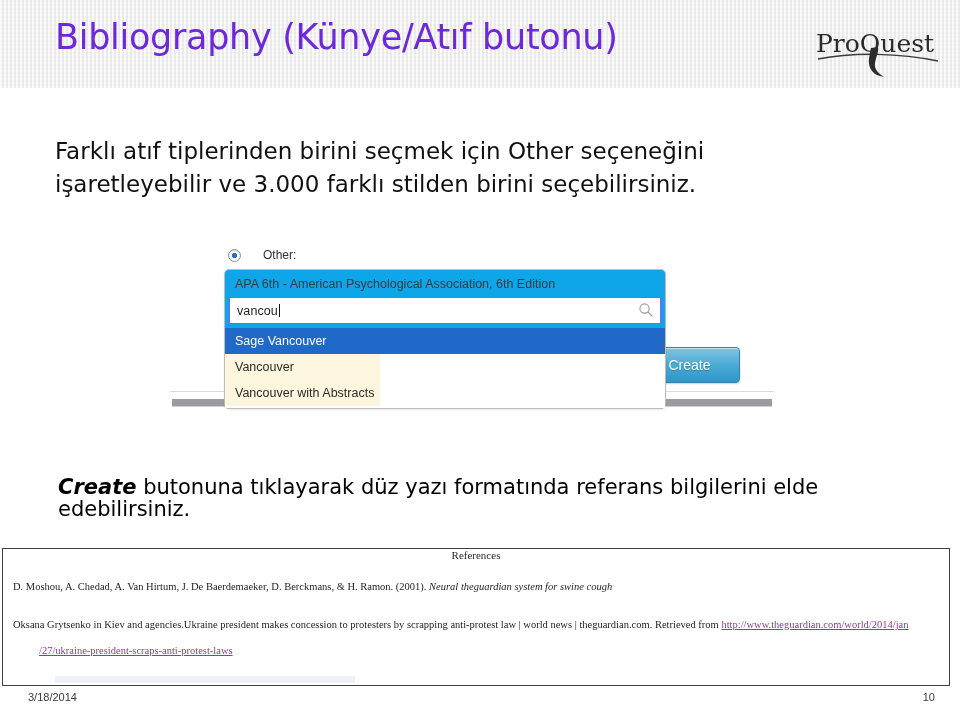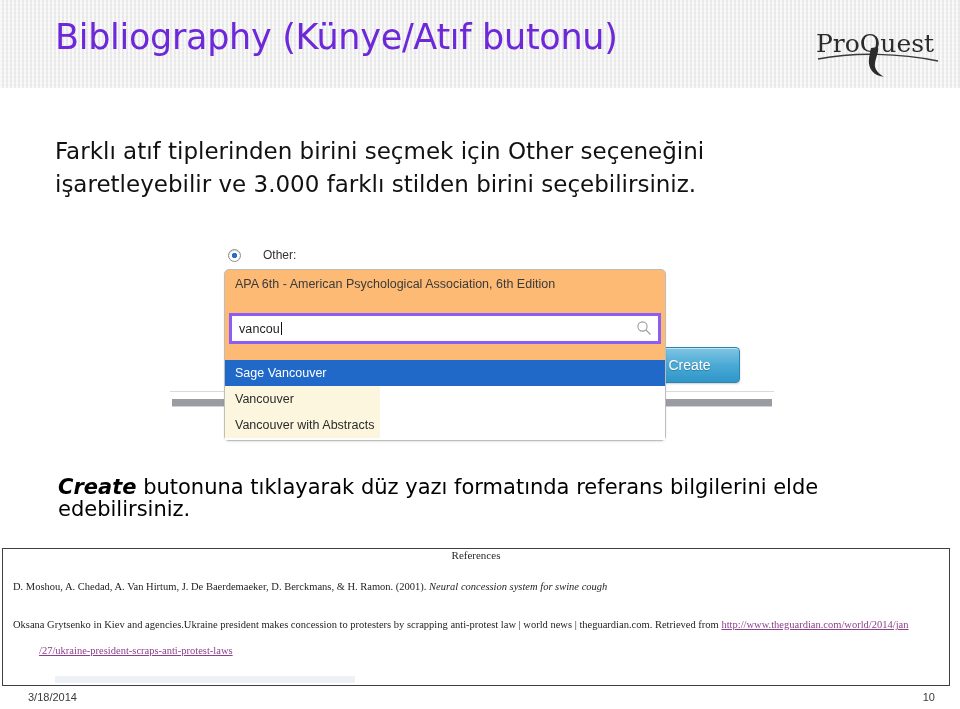--- a/index.html
+++ b/index.html
@@ -103,38 +103,38 @@
     color: #333;
     font-family: "Liberation Sans", sans-serif;
     margin-left: 16px;
   }
 
   
   #combo-box {
     position: absolute;
     left: 54px; top: 26px;
     width: 440px;
-    background: #fdba74;
+    background: #0ea5e9;
     border: 1px solid #bdbdbd;
     border-radius: 5px;
     box-shadow: 0 1px 2px rgba(0,0,0,.10);
     overflow: visible;
   }
   #combo-selected {
     padding: 7px 10px 6px 10px;
     font-size: 12.5px;
     color: #3b3b3b;
     white-space: nowrap;
     font-family: "Liberation Sans", sans-serif;
   }
   #search-field {
     position: relative;
-    margin: 16px 4px;
+    margin: 0 4px;
     height: 25px;
-    border: 3px solid #8b5cf6;
+    border: 1px solid #8b5cf6;
     background: #ffffff;
     display: flex;
     align-items: center;
   }
   #search-input-text {
     padding-left: 7px;
     font-size: 12.5px;
     color: #1d1d1d;
     font-family: "Liberation Sans", sans-serif;
     letter-spacing: .1px;
@@ -339,21 +339,21 @@
   </div>
 </div>
 
 <div id="outro-paragraph">
   <span id="outro-create">Create</span><span> butonuna tıklayarak düz yazı formatında referans bilgilerini elde edebilirsiniz.</span>
 </div>
 
 <div id="references-box">
   <div id="references-title">References</div>
 
-  <div class="ref-entry" id="ref-one"><span>D. Moshou, A. Chedad, A. Van Hirtum, J. De Baerdemaeker, D. Berckmans, &amp; H. Ramon. (2001). </span><span class="ref-italic">Neural concession system for swine cough</span></div>
+  <div class="ref-entry" id="ref-one"><span>D. Moshou, A. Chedad, A. Van Hirtum, J. De Baerdemaeker, D. Berckmans, &amp; H. Ramon. (2001). </span><span class="ref-italic">Neural theguardian system for swine cough</span></div>
 
   <div class="ref-entry" id="ref-two"><span>Oksana Grytsenko in Kiev and agencies.Ukraine president makes concession to protesters by scrapping anti-protest law | world news | theguardian.com. Retrieved from </span><span class="ref-link">http://www.theguardian.com/world/2014/jan</span></div>
 
   <div class="ref-entry" id="ref-two-cont"><span class="ref-link">/27/ukraine-president-scraps-anti-protest-laws</span></div>
 
   <div id="ref-faded-bar"></div>
 </div>
 
 <div id="footer-date">3/18/2014</div>
 <div id="footer-page">10</div>

